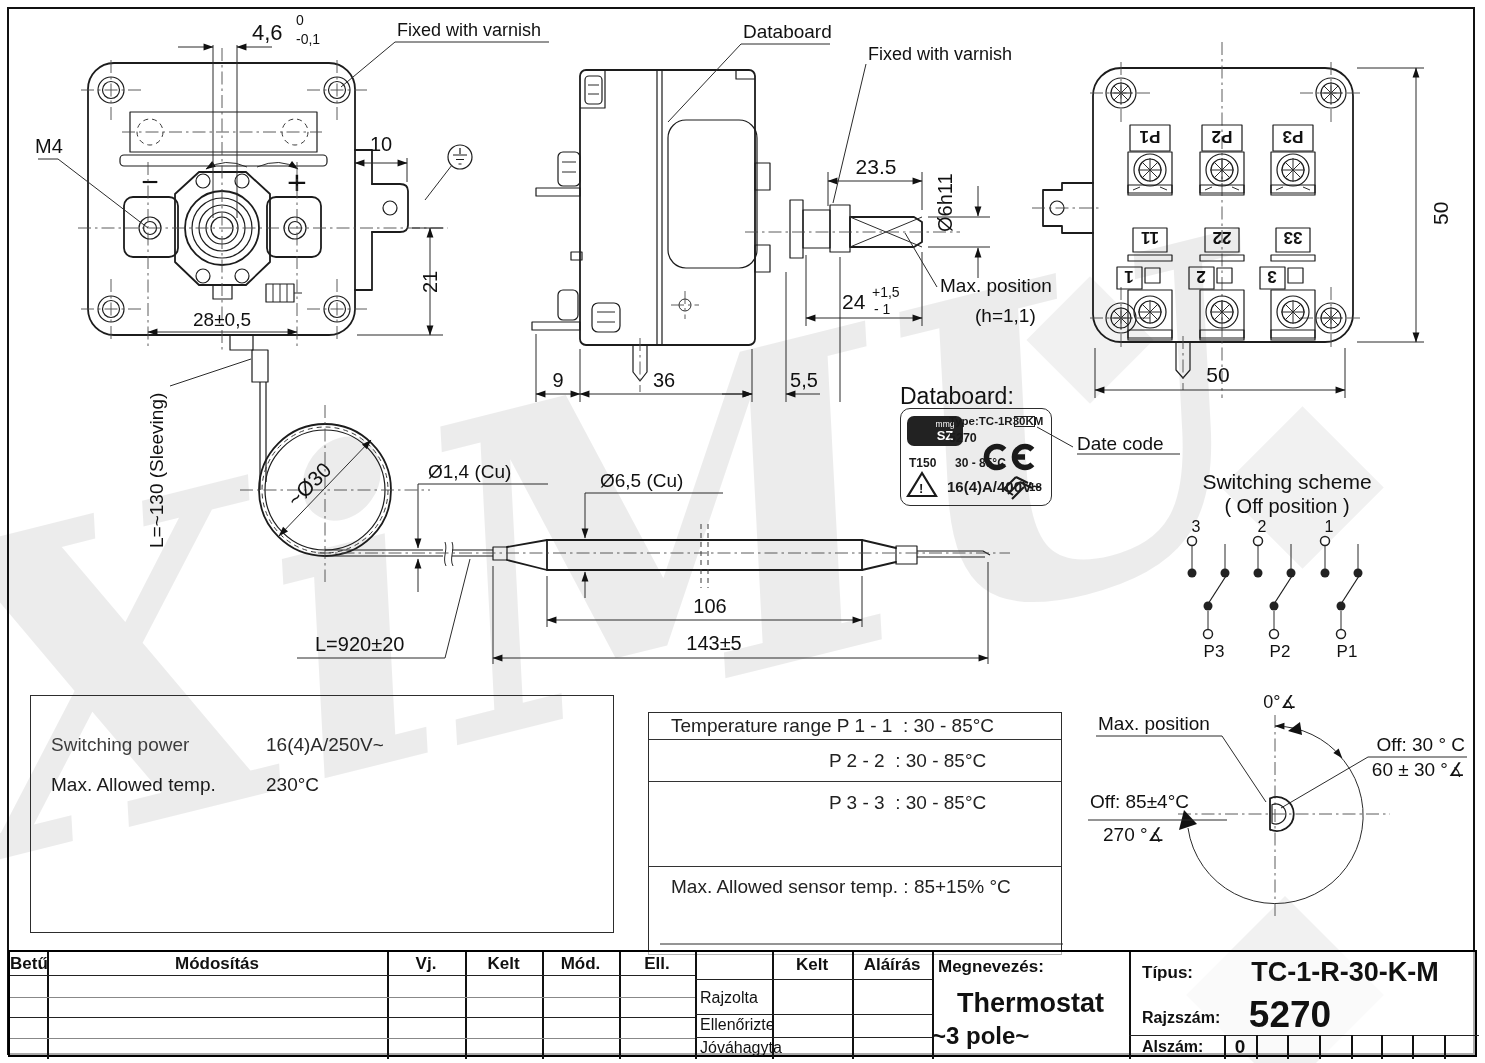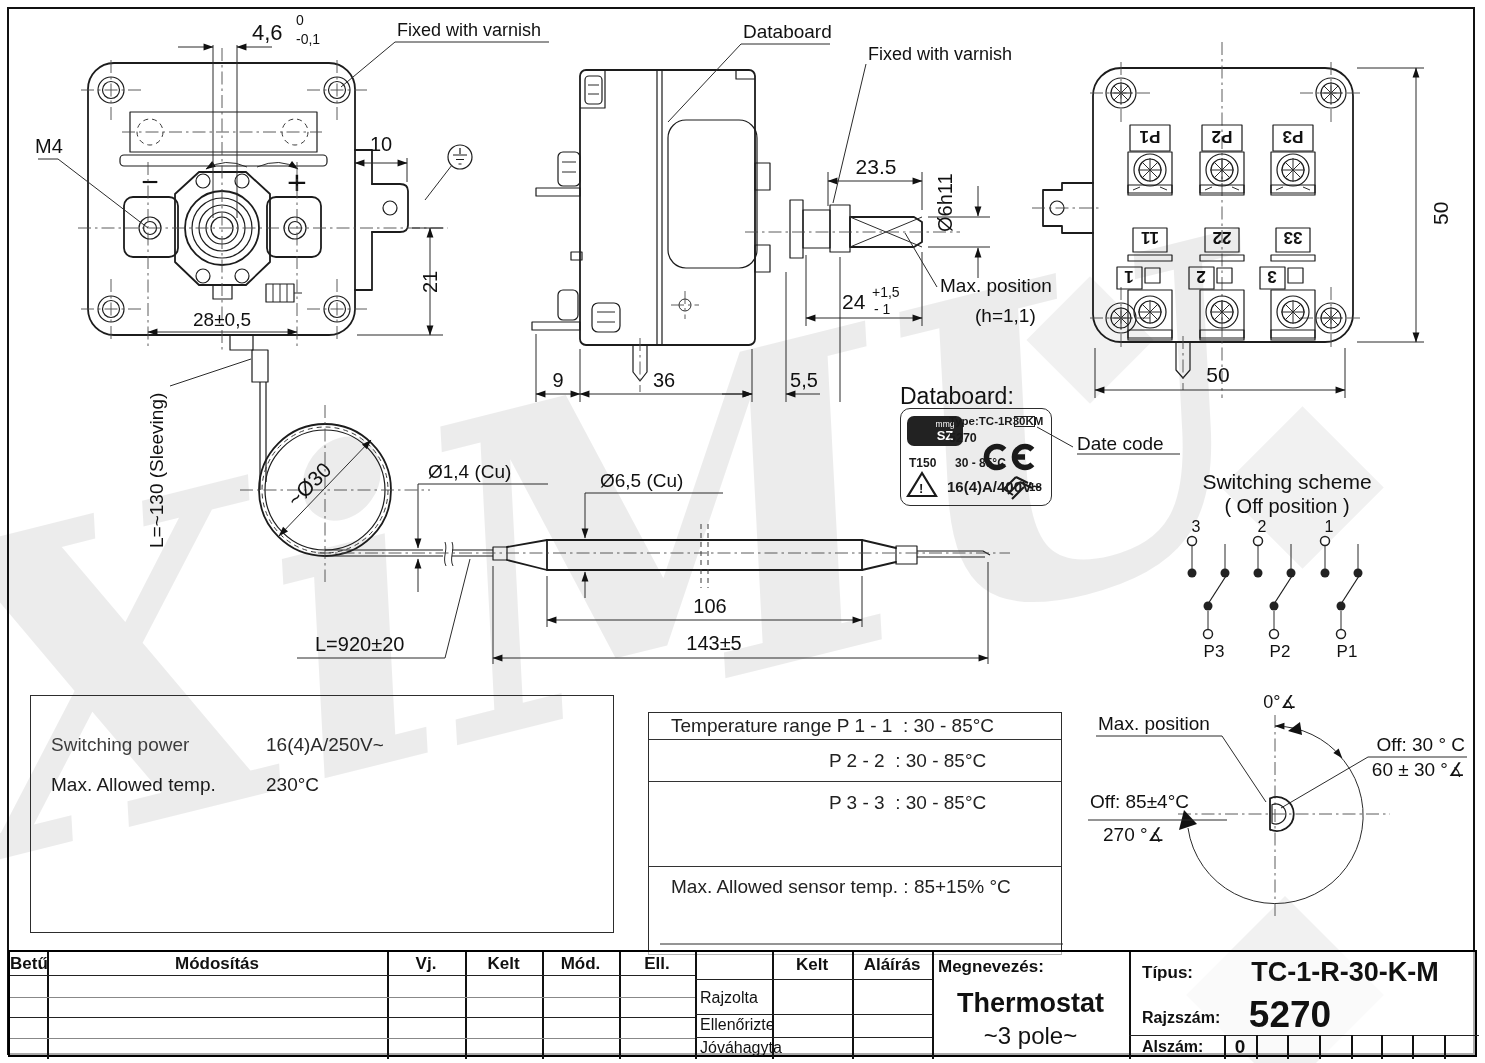--- a/index.html
+++ b/index.html
@@ -516,21 +516,21 @@
 
     <div class="tb-hdr" style="left:762px;top:3px;width:80px;">Kelt</div>
     <div class="tb-hdr" style="left:842px;top:3px;width:80px;">Aláírás</div>
 
     <div class="tb-txt" style="left:690px;top:37px;">Rajzolta</div>
     <div class="tb-txt" style="left:690px;top:64px;">Ellenőrizte</div>
     <div class="tb-txt" style="left:690px;top:87px;">Jóváhagyta</div>
 
     <div class="tb-txt bold" style="left:928px;top:5px;font-size:17px;font-weight:bold;">Megnevezés:</div>
     <div class="ab" style="left:922px;top:36px;width:197px;text-align:center;font-size:27px;font-weight:bold;">Thermostat</div>
-    <div class="ab" style="left:922px;top:70px;width:197px;text-align:center;font-size:24px;font-weight:normal;">~3 pole~</div>
+    <div class="ab" style="left:922px;top:70px;width:197px;text-align:left;font-size:24px;font-weight:bold;">~3 pole~</div>
 
     <div class="tb-txt" style="left:1132px;top:11px;font-size:17px;font-weight:bold;">Típus:</div>
     <div class="ab" style="left:1190px;top:5px;width:290px;text-align:center;font-size:27px;font-weight:bold;">TC-1-R-30-K-M</div>
     <div class="tb-txt" style="left:1132px;top:57px;font-size:16px;font-weight:bold;">Rajzszám:</div>
     <div class="ab" style="left:1180px;top:42px;width:200px;text-align:center;font-size:37px;font-weight:bold;">5270</div>
     <div class="tb-txt" style="left:1132px;top:86px;font-size:16px;font-weight:bold;">Alszám:</div>
     <div class="ab" style="left:1214px;top:84px;width:32px;text-align:center;font-size:19px;font-weight:bold;">0</div>
   </div>
 
 </div>

